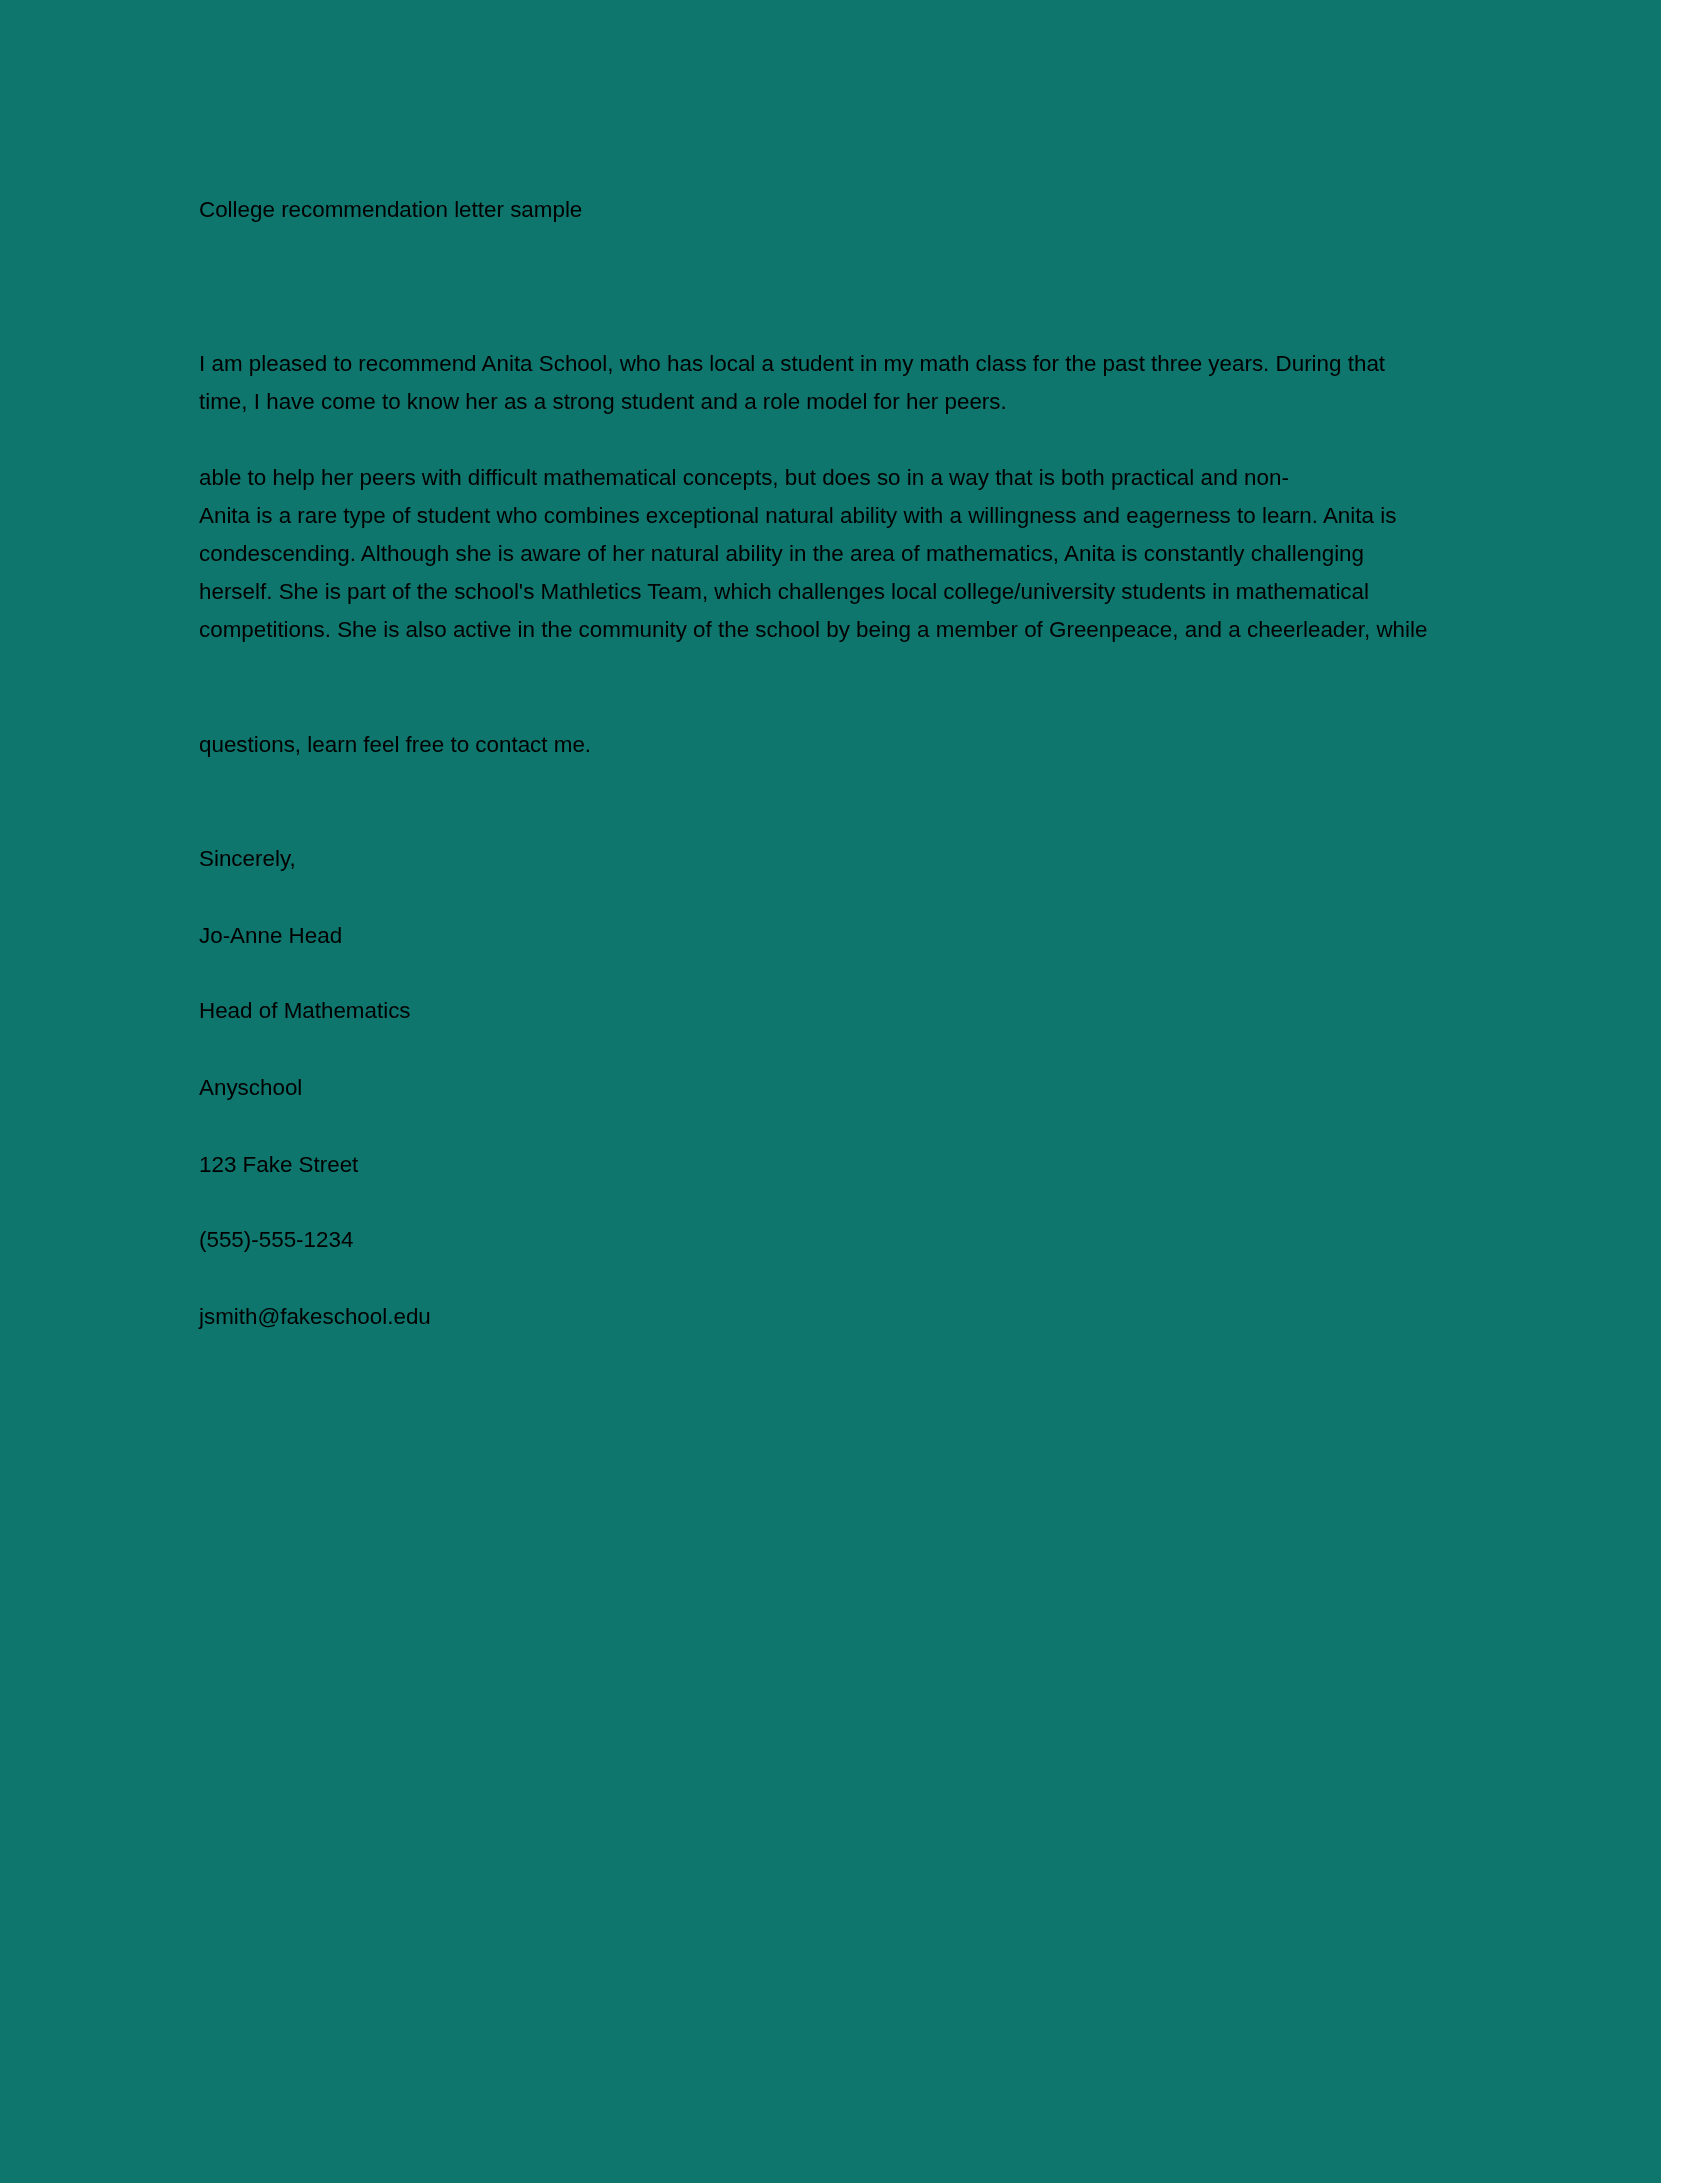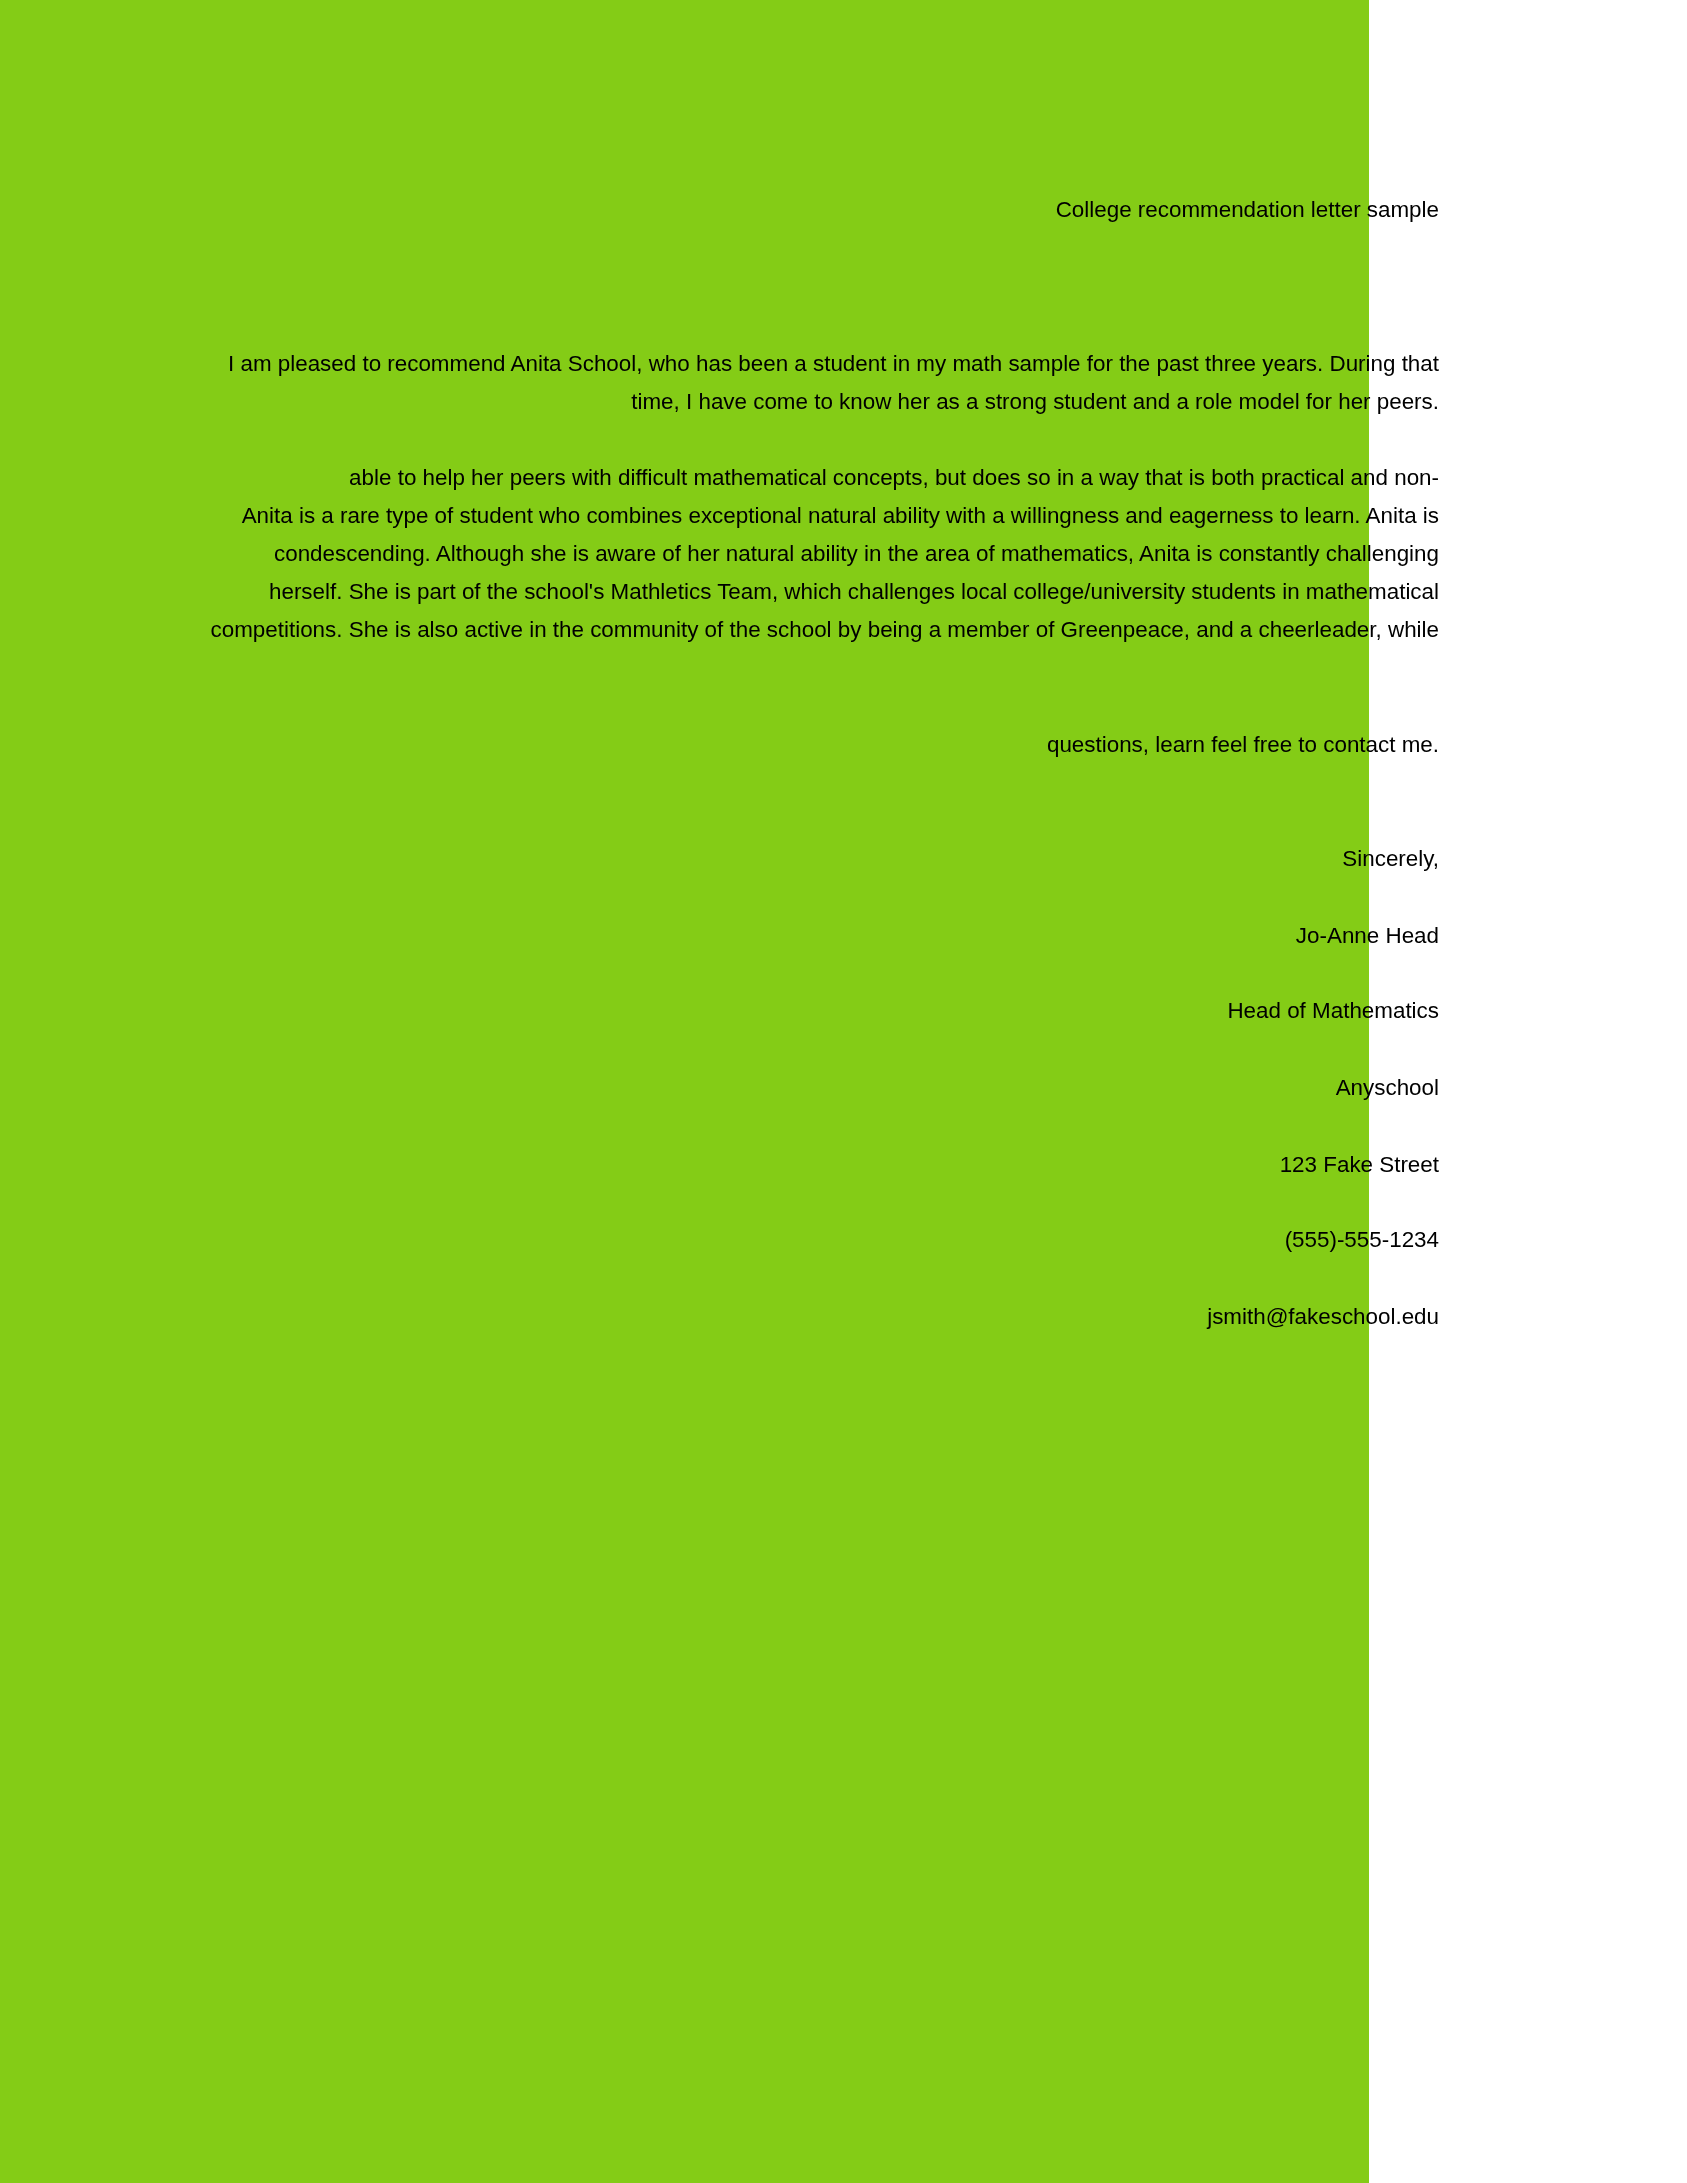--- a/index.html
+++ b/index.html
@@ -1,37 +1,37 @@
 <!DOCTYPE html>
 <html style="font-size:14px"><head>
 <meta charset="utf-8">
 <style>
   html, body { margin: 0; padding: 0; background: #ffffff; }
   body { width: 1687px; height: 2184px; position: relative; overflow: hidden; }
-  .page { position: absolute; left: 0; top: 0; width: 1369px; height: 2184px; background: #84cc16; text-align: right; }
+  .page { position: absolute; left: 0; top: 0; width: 1661px; height: 2184px; background: #0f766e; }
   .blk {
     position: absolute; left: 199px; width: 1240px;
     font-family: "Liberation Sans", sans-serif;
     font-size: 22.4px; line-height: 38px; color: #000;
     white-space: nowrap;
   }
   .blk .ln { display: block; height: 38px; }
 </style>
 </head>
 <body>
 
 <div class="page">
 
   <div class="blk" style="top:191px">
     <span class="ln">College recommendation letter sample</span>
   </div>
 
 
   <div class="blk" style="top:345px">
-    <span class="ln">I am pleased to recommend Anita School, who has been a student in my math sample for the past three years. During that</span>
+    <span class="ln">I am pleased to recommend Anita School, who has local a student in my math class for the past three years. During that</span>
     <span class="ln">time, I have come to know her as a strong student and a role model for her peers.</span>
   </div>
 
   <div class="blk" style="top:459px">
     <span class="ln">able to help her peers with difficult mathematical concepts, but does so in a way that is both practical and non-</span>
     <span class="ln">Anita is a rare type of student who combines exceptional natural ability with a willingness and eagerness to learn. Anita is</span>
     <span class="ln">condescending. Although she is aware of her natural ability in the area of mathematics, Anita is constantly challenging</span>
     <span class="ln">herself. She is part of the school's Mathletics Team, which challenges local college/university students in mathematical</span>
     <span class="ln">competitions. She is also active in the community of the school by being a member of Greenpeace, and a cheerleader, while</span>
   </div>

